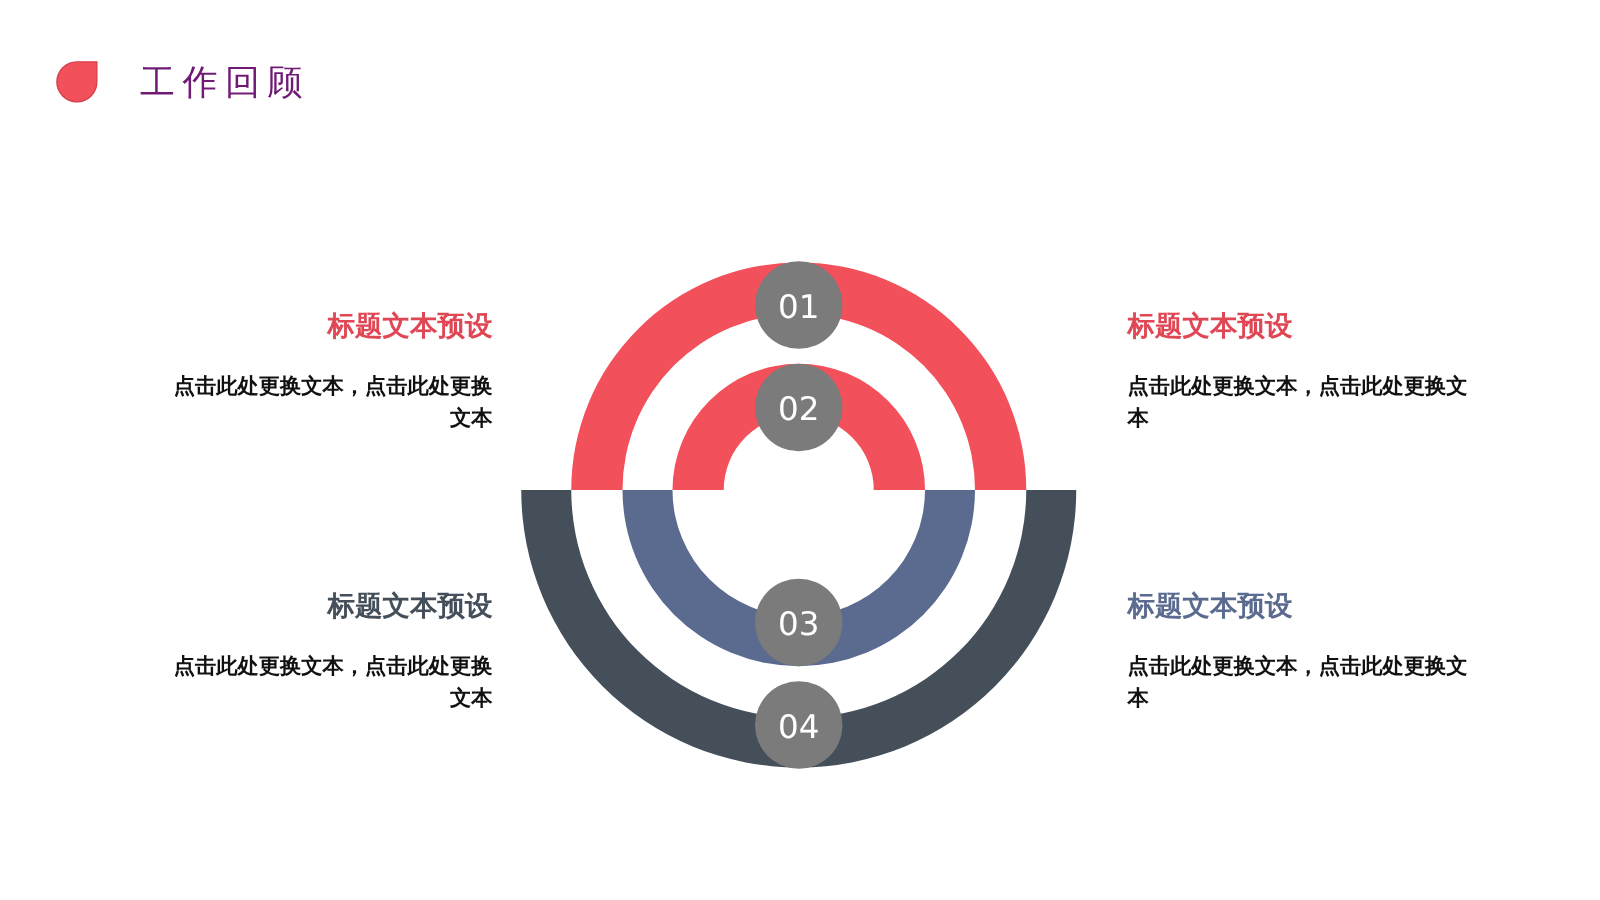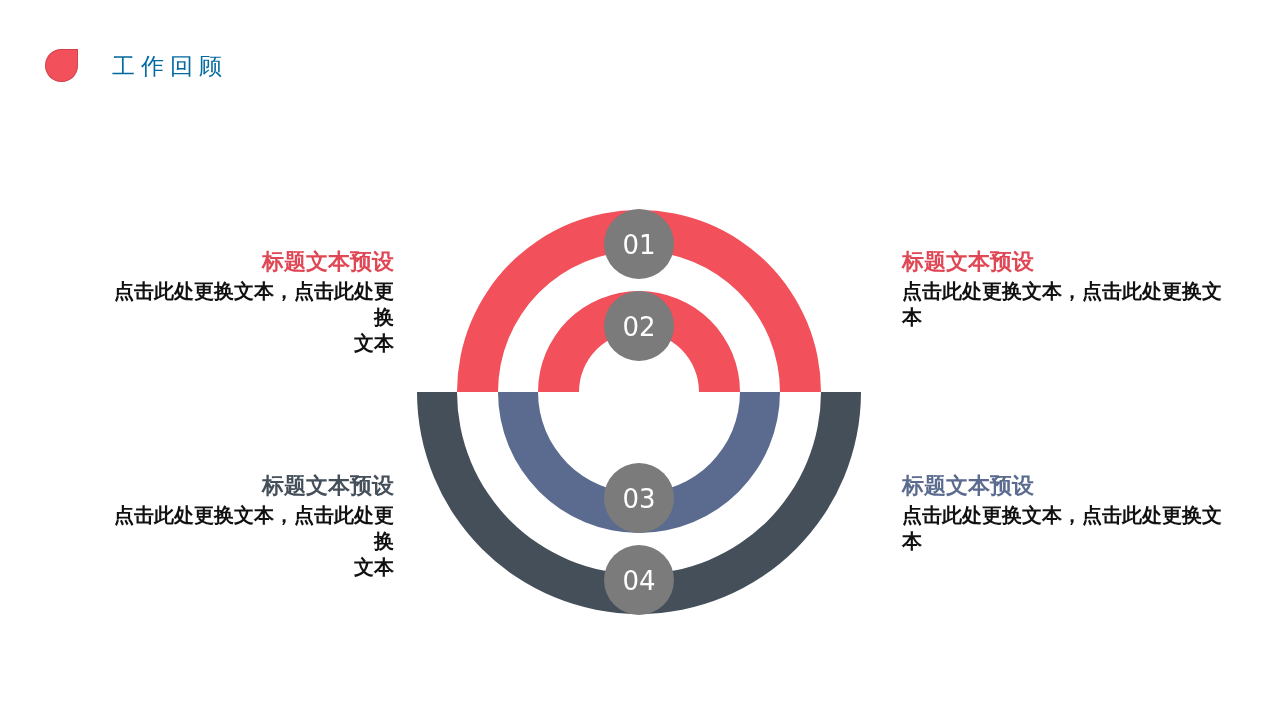--- a/index.html
+++ b/index.html
@@ -1,23 +1,23 @@
 <!DOCTYPE html>
 <html><head>
 <meta charset="utf-8">
 <style>
   html,body{margin:0;padding:0;}
   body{width:1280px;height:720px;background:#ffffff;position:relative;overflow:hidden;font-family:"DejaVu Sans","Liberation Sans",sans-serif;}
   .title-icon{position:absolute;left:45px;top:49px;width:33px;height:33px;background:#f2505a;border-radius:50% 0 50% 50%;box-shadow:inset 0 0 0 1px rgba(150,40,45,0.35);}
-  .page-title{position:absolute;left:112px;top:42px;font-size:23px;letter-spacing:6px;color:#0369a1;font-weight:normal;line-height:48px;}
+  .page-title{position:absolute;left:112px;top:42px;font-size:28px;letter-spacing:6px;color:#701a75;font-weight:normal;line-height:48px;}
   .diagram{position:absolute;left:0;top:0;}
   .badge-num{font-family:"DejaVu Sans",sans-serif;font-size:26px;fill:#ffffff;}
   .block{position:absolute;}
   .block .h{font-size:22px;font-weight:bold;line-height:32px;letter-spacing:0px;}
-  .block .d{font-size:20px;font-weight:bold;color:#111;line-height:26px;margin-top:0;}
+  .block .d{font-size:17px;font-weight:bold;color:#111;line-height:26px;margin-top:18px;}
   .left{text-align:right;}
   .right{text-align:left;}
 </style>
 </head>
 <body>
 
 <div class="title-icon"></div>
 <div class="page-title">工作回顾</div>
 
 <svg class="diagram" width="1280" height="720" viewBox="0 0 1280 720">

